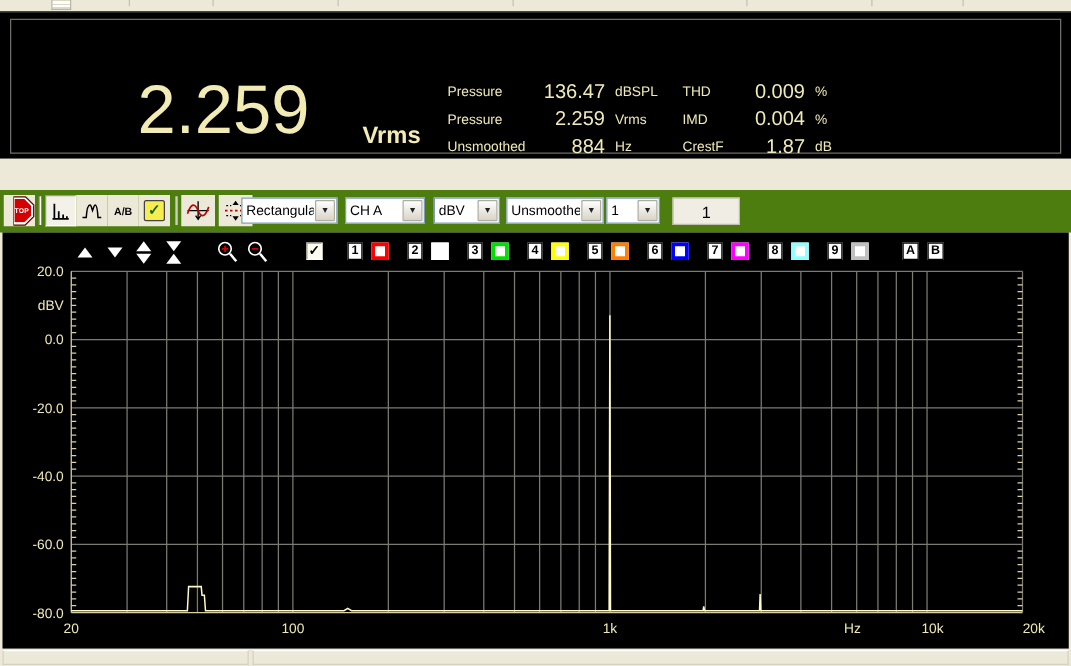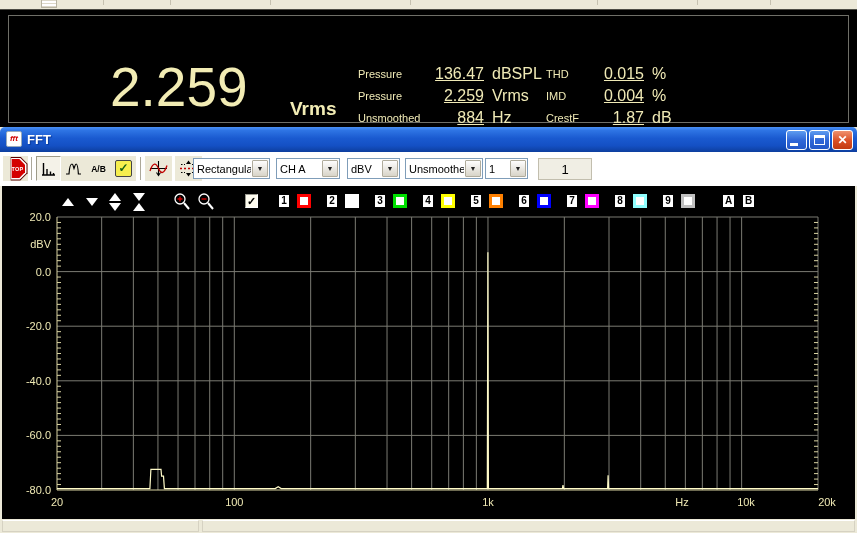--- a/index.html
+++ b/index.html
@@ -17,22 +17,22 @@
   
   .meter-panel{position:absolute;left:0;top:9px;width:857px;height:118px;background:#000;
     border-top:1px solid #4d4d44;}
   .meter-outline{position:absolute;left:8px;right:8px;top:5px;bottom:4px;border:1px solid #6f6f68;}
   .big-value{position:absolute;left:110px;top:50px;font-size:55px;line-height:1;color:#F2ECB4;}
   .big-unit{position:absolute;left:290px;top:88px;font-size:19px;font-weight:bold;color:#F2ECB4;}
   .readings{position:absolute;left:358px;top:53px;display:grid;
     grid-template-columns:62px 72px 54px 48px 58px 26px;color:#F0EAB6;}
   .readings .cell{height:22px;display:flex;align-items:center;}
   .readings .lab{font-size:11px;}
-  .readings .val{font-size:16px;justify-content:flex-end;padding-right:8px;text-decoration:underline;}
-  .readings .unit{font-size:16px;}
+  .readings .val{font-size:16px;justify-content:flex-end;padding-right:8px;}
+  .readings .unit{font-size:11px;}
 
   
   .fft-window{position:absolute;left:0;top:127px;width:857px;height:406px;background:#ECE9D8;}
   .titlebar{position:absolute;left:0;top:0;width:857px;height:25px;border-radius:5px 5px 0 0;
     background:linear-gradient(180deg,#3A80E8 0%,#5röhre 0%,#4A90F4 4%,#2E74E4 14%,#1A5AD0 40%,#1450C4 70%,#104A9E 100%);
     background:linear-gradient(180deg,#4A90F4 0%,#2E74E4 14%,#1A5AD0 45%,#1450C4 75%,#0D3E9E 100%);}
   .win-icon{position:absolute;left:6px;top:4px;width:16px;height:16px;background:#fff;
     border-radius:2px;border:1px solid #9ab;display:flex;align-items:center;justify-content:center;
     color:#D00000;font-size:8px;font-style:italic;font-weight:bold;line-height:1;}
   .win-title{position:absolute;left:27px;top:5px;color:#fff;font-size:13px;font-weight:bold;
@@ -40,21 +40,21 @@
   .cap-btns{position:absolute;right:4px;top:3px;display:flex;gap:2px;}
   .cap-btn{width:21px;height:20px;border:1px solid #fff;border-radius:3px;position:relative;
     background:linear-gradient(180deg,#5E9CF0 0%,#3168D8 50%,#2458C8 100%);}
   .cap-btn.close{background:linear-gradient(180deg,#F0926E 0%,#DA4E24 55%,#C23A12 100%);}
   .glyph-min{position:absolute;left:3px;bottom:3px;width:8px;height:3px;background:#fff;}
   .glyph-max{position:absolute;left:4px;top:4px;width:11px;height:10px;border:1px solid #fff;border-top:3px solid #fff;}
   .glyph-x{position:absolute;left:0;top:1px;width:100%;text-align:center;color:#fff;
     font-size:12px;font-weight:bold;line-height:17px;}
 
   
-  .toolbar{position:absolute;left:0;top:25px;width:857px;height:34px;background:#ffffff;}
+  .toolbar{position:absolute;left:0;top:25px;width:857px;height:34px;background:#4d7c0f;}
   .tb-btn{position:absolute;top:4px;width:25px;height:25px;display:flex;align-items:center;
     justify-content:center;background:#ECE9D8;}
   .tb-btn.pressed{background:#F4F2E8;border:1px solid;border-color:#9D9A88 #FFF #FFF #9D9A88;}
   .tb-sep{position:absolute;top:5px;width:2px;height:23px;border-left:1px solid #ACA899;border-right:1px solid #fff;}
   .stop-oct1{width:24px;height:24px;background:#5a0000;clip-path:polygon(30% 0,70% 0,100% 30%,100% 70%,70% 100%,30% 100%);
     display:flex;align-items:center;justify-content:center;}
   .stop-oct2{width:22px;height:22px;background:#fff;clip-path:polygon(30% 0,70% 0,100% 30%,100% 70%,70% 100%,30% 100%);
     display:flex;align-items:center;justify-content:center;}
   .stop-oct3{width:19px;height:19px;background:#D40000;clip-path:polygon(30% 0,70% 0,100% 30%,100% 70%,70% 100%,30% 100%);
     display:flex;align-items:center;justify-content:center;color:#fff;font-size:5.5px;font-weight:bold;letter-spacing:.2px;}
@@ -106,54 +106,39 @@
 
   <div class="meter-panel">
     <div class="meter-outline"></div>
     <div class="big-value">2.259</div>
     <div class="big-unit">Vrms</div>
     <div class="readings" id="readings">
         <div class="cell lab">Pressure</div>
         <div class="cell val">136.47</div>
         <div class="cell unit">dBSPL</div>
         <div class="cell lab">THD</div>
-        <div class="cell val">0.015</div>
+        <div class="cell val">0.009</div>
         <div class="cell unit">%</div>
         <div class="cell lab">Pressure</div>
         <div class="cell val">2.259</div>
         <div class="cell unit">Vrms</div>
         <div class="cell lab">IMD</div>
         <div class="cell val">0.004</div>
         <div class="cell unit">%</div>
         <div class="cell lab">Unsmoothed</div>
         <div class="cell val">884</div>
         <div class="cell unit">Hz</div>
         <div class="cell lab">CrestF</div>
         <div class="cell val">1.87</div>
         <div class="cell unit">dB</div>
       </div>
   </div>
 
   <div class="fft-window">
 
-    <div class="titlebar">
-      <div class="win-icon">fft</div>
-      <div class="win-title">FFT</div>
-      <div class="cap-btns">
-        <div class="cap-btn">
-            <div class="glyph-min"></div>
-          </div>
-        <div class="cap-btn">
-            <div class="glyph-max"></div>
-          </div>
-        <div class="cap-btn close">
-            <div class="glyph-x">✕</div>
-          </div>
-      </div>
-    </div>
 
     <div class="toolbar">
       <div class="tb-btn" style="left:3px">
         <div class="stop-oct1">
             <div class="stop-oct2">
               <div class="stop-oct3">STOP</div>
             </div>
           </div>
       </div>
       <div class="tb-sep" style="left:31px"></div>

